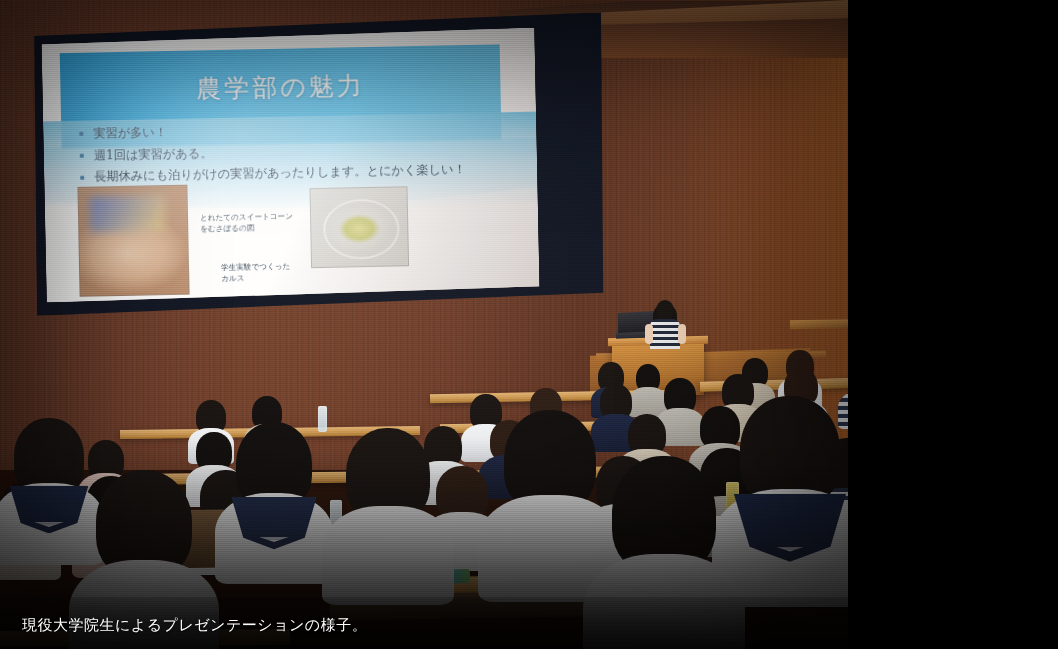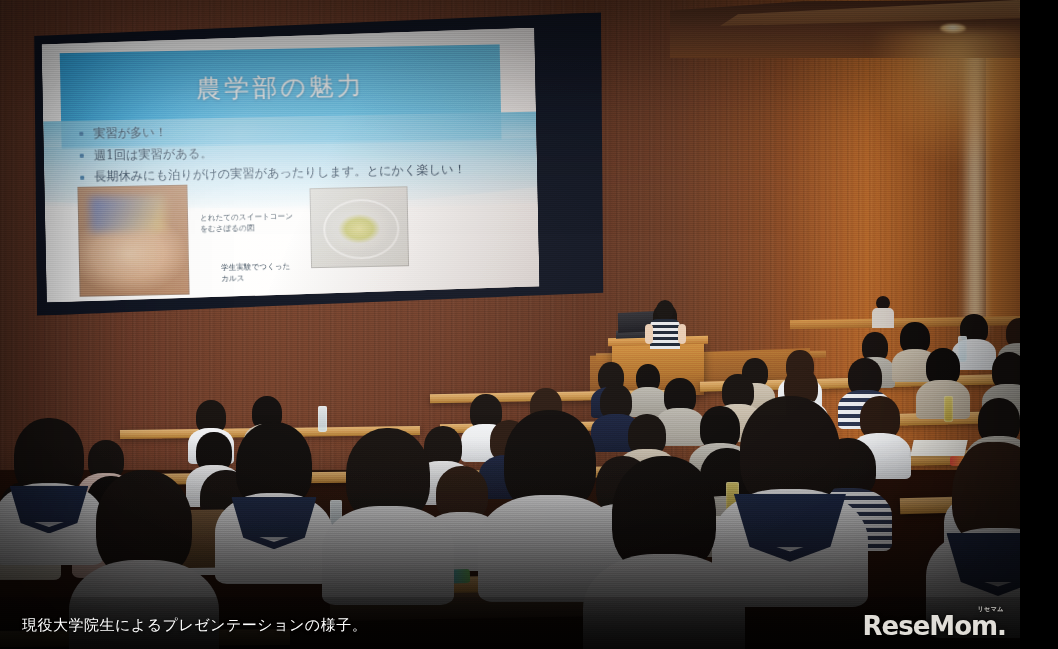--- a/index.html
+++ b/index.html
@@ -1,21 +1,21 @@
 <!DOCTYPE html>
 <html lang="ja"><head>
 <meta charset="utf-8">
 <title>Lecture Hall Presentation Photo</title>
 <style>
   html,body{margin:0;padding:0;background:#000;}
   body{font-family:"Liberation Sans","DejaVu Sans",sans-serif;}
 
   #photo{
     position:relative;
-    width:1020px;height:649px;
+    width:848px;height:649px;
     overflow:hidden;
     background:#2a1209;
     user-select:none;
   }
 
   
   .wall{
     position:absolute;left:0;top:0;width:1058px;height:470px;
     background:
       linear-gradient(90deg,
@@ -664,18 +664,14 @@
     <div class="fg-shadow"></div>
   </div>
 
   <div class="grade"></div>
   <div class="vignette"></div>
   <div class="noise"></div>
 
   <div class="caption-bar"></div>
   <div class="caption-text">現役大学院生によるプレゼンテーションの様子。</div>
 
-  <div class="watermark">
-    <span>ReseMom.</span>
-    <span class="sup">リセマム</span>
-  </div>
 
 </div>
 
 </body></html>

